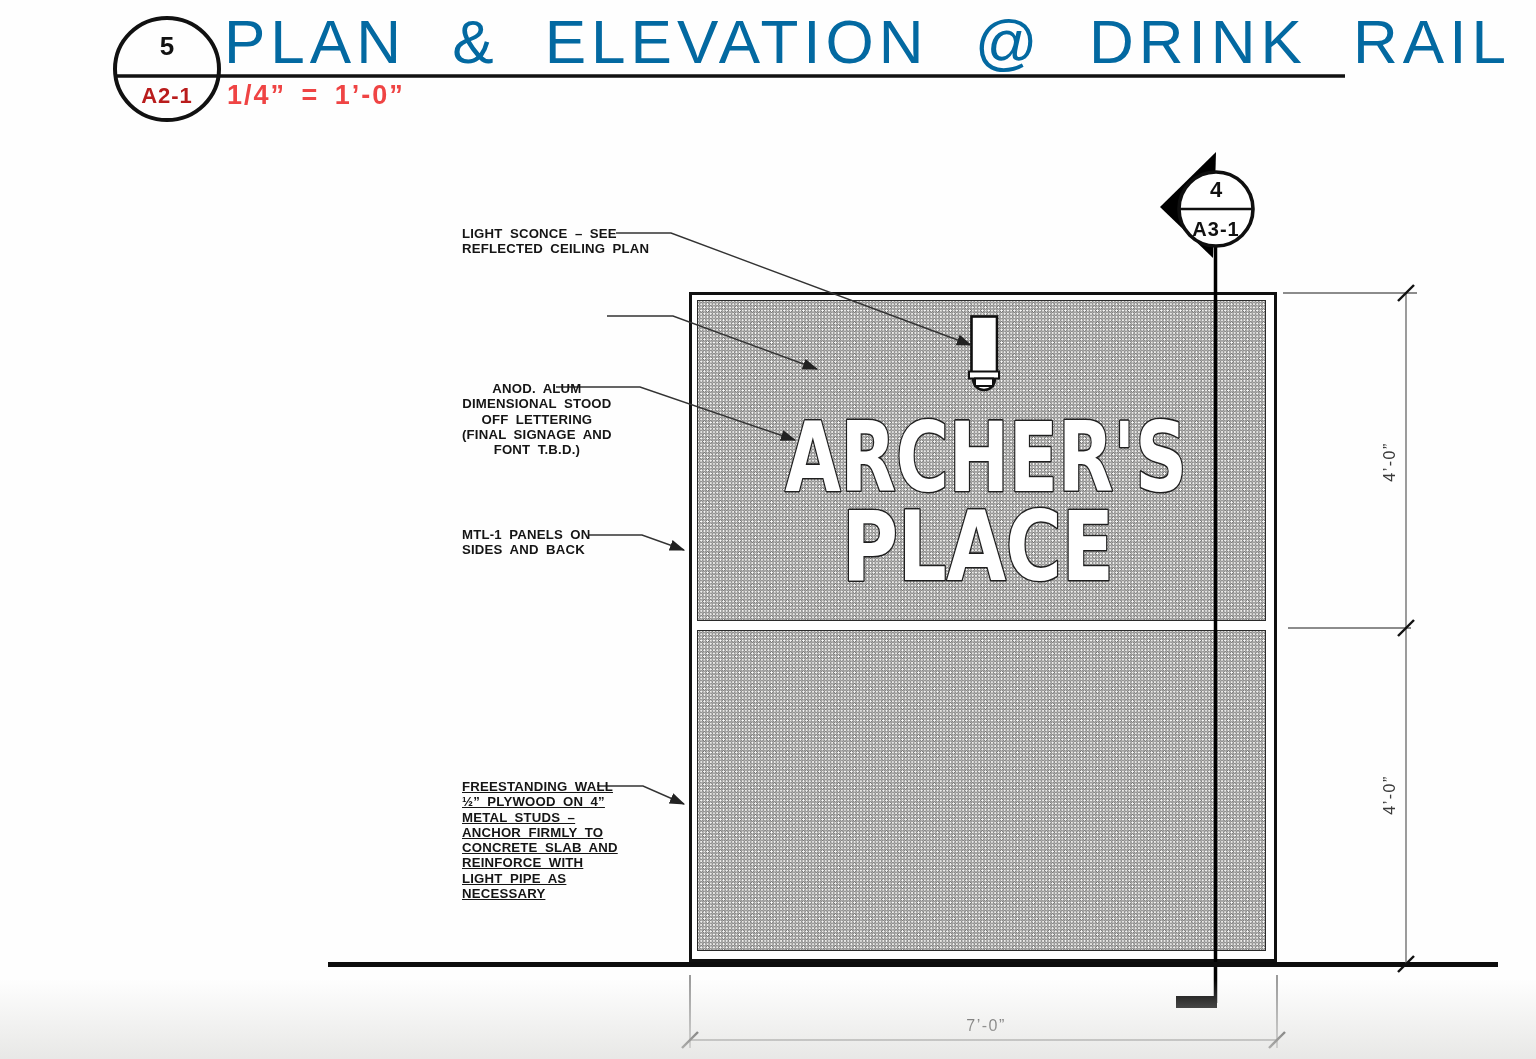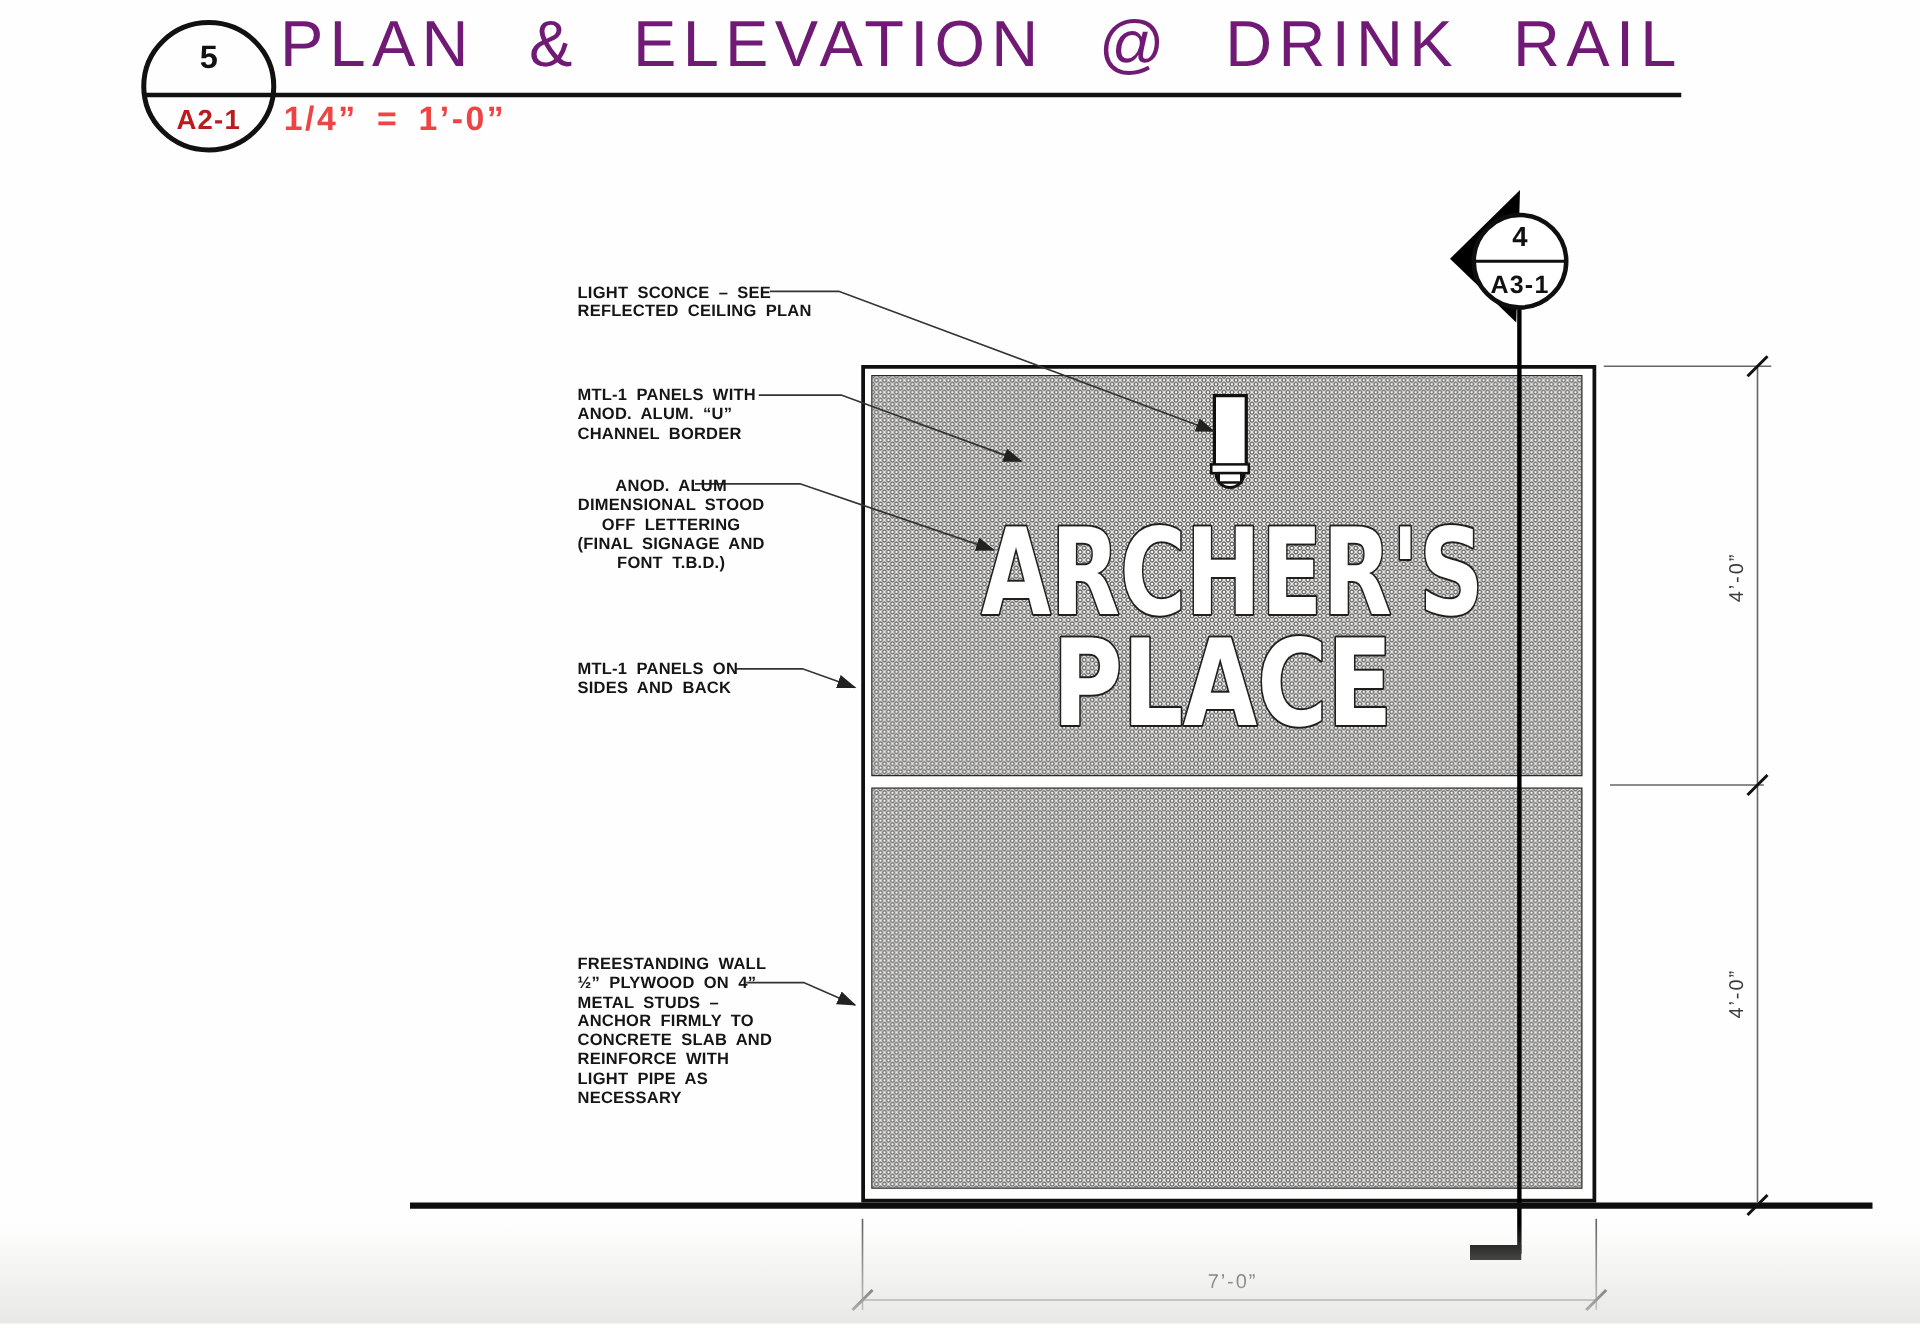--- a/index.html
+++ b/index.html
@@ -5,22 +5,22 @@
   html,body{margin:0;padding:0;background:#fdfdfd;}
   #stage{
     position:relative;width:1536px;height:1059px;overflow:hidden;
     background:#fefefe;
     font-family:"Liberation Sans",sans-serif;color:#141414;
   }
   .abs{position:absolute;}
   
   .sheet-title{
     left:224px;top:6px;
-    font-size:52px;font-weight:400;letter-spacing:5px;word-spacing:24px;
-    white-space:nowrap;color:#701a75;
+    font-size:62px;font-weight:400;letter-spacing:5px;word-spacing:24px;
+    white-space:nowrap;color:#0369a1;
   }
   .sheet-scale{
     left:227px;top:80px;
     font-size:27px;font-weight:700;letter-spacing:2px;word-spacing:6px;
     white-space:nowrap;color:#ef4444;
   }
   .tag-num{
     left:167px;top:46px;transform:translate(-50%,-50%);
     font-size:26px;font-weight:700;color:#111;
   }
@@ -36,21 +36,21 @@
     left:1216px;top:229px;transform:translate(-50%,-50%);
     font-size:20px;font-weight:700;letter-spacing:1px;color:#111;
   }
   
   .note{
     left:462px;
     font-size:13.2px;font-weight:700;line-height:15.3px;
     letter-spacing:0.2px;word-spacing:3.5px;white-space:nowrap;color:#151515;
   }
   .note-1{top:226px;} .note-2{top:308px;} .note-3{top:381px;text-align:center;}
-  .note-4{top:527px;} .note-5{top:763px;}
+  .note-4{top:527px;} .note-5{top:779px;text-decoration:underline;}
   
   .wall{
     left:689px;top:292px;width:582px;height:664px;
     border:3px solid #101010;background:#ffffff;
   }
   .panel{
     position:absolute;border:1.5px solid #2a2a2a;
     background-color:#edece9;
     background-image:
       radial-gradient(circle, #fbfbfa 1.0px, #6f6f6f 1.1px, #6f6f6f 2.0px, rgba(0,0,0,0) 2.1px),
@@ -159,25 +159,20 @@
   <div class="abs sheet-title">PLAN &amp; ELEVATION @ DRINK RAIL</div>
   <div class="abs sheet-scale">1/4” = 1’-0”</div>
 
   <div class="abs sec-num">4</div>
   <div class="abs sec-sheet">A3-1</div>
 
   <div class="abs note note-1">
     <div>LIGHT SCONCE – SEE</div>
     <div>REFLECTED CEILING PLAN</div>
   </div>
-  <div class="abs note note-2">
-    <div>MTL-1 PANELS WITH</div>
-    <div>ANOD. ALUM. “U”</div>
-    <div>CHANNEL BORDER</div>
-  </div>
   <div class="abs note note-3">
     <div>ANOD. ALUM</div>
     <div>DIMENSIONAL STOOD</div>
     <div>OFF LETTERING</div>
     <div>(FINAL SIGNAGE AND</div>
     <div>FONT T.B.D.)</div>
   </div>
   <div class="abs note note-4">
     <div>MTL-1 PANELS ON</div>
     <div>SIDES AND BACK</div>

